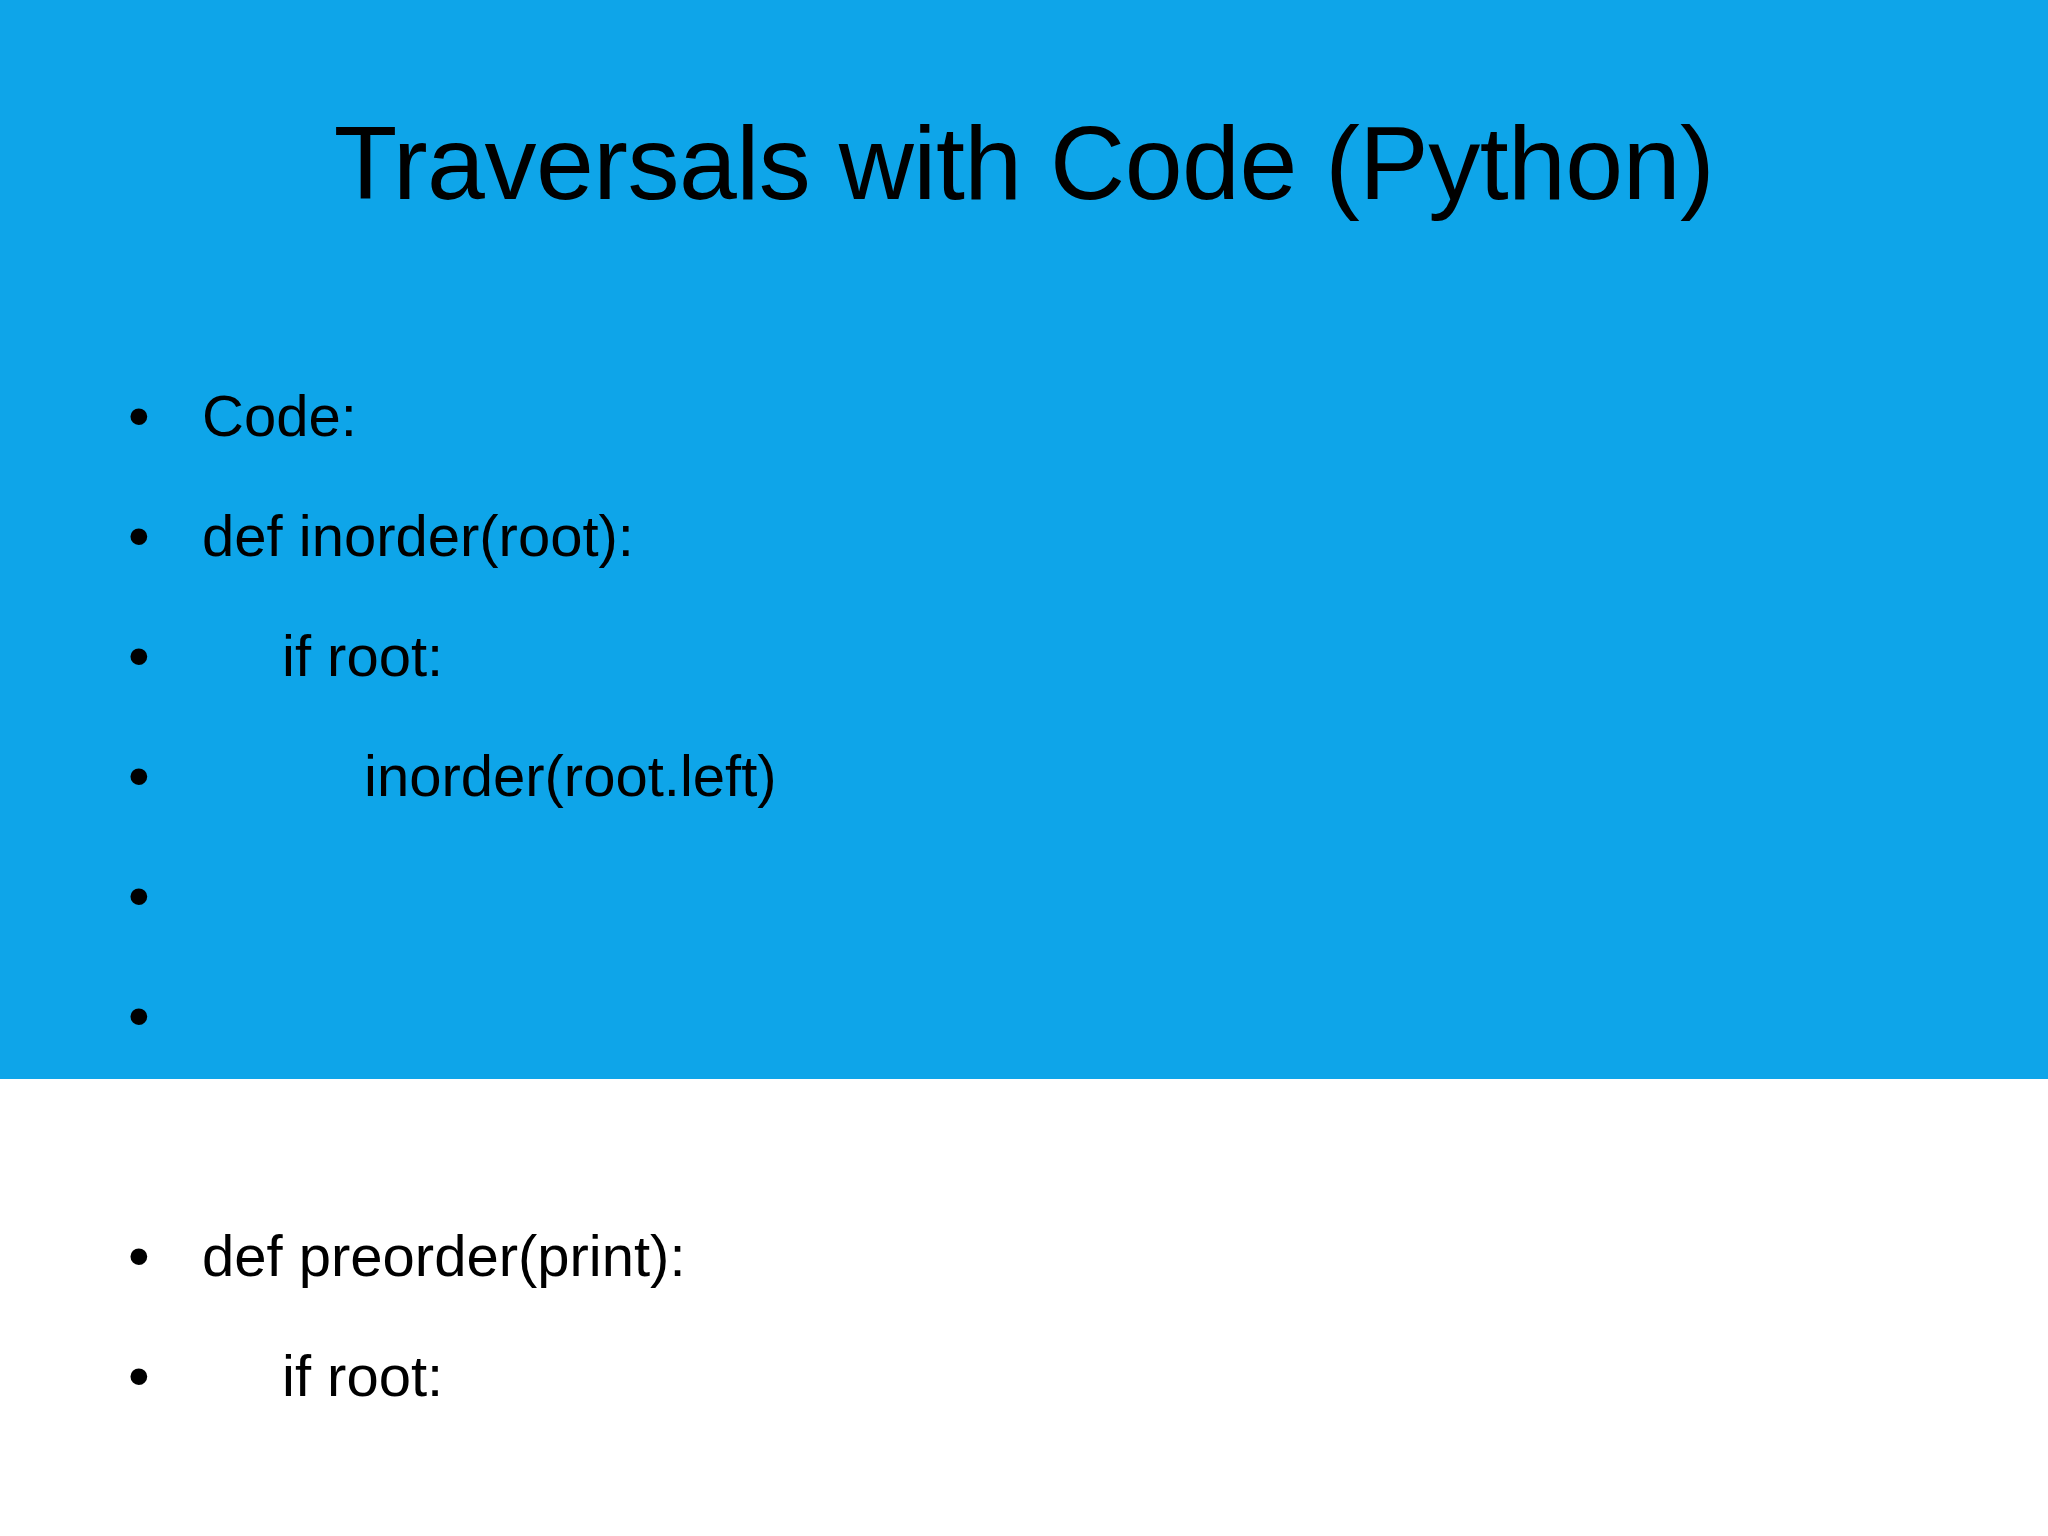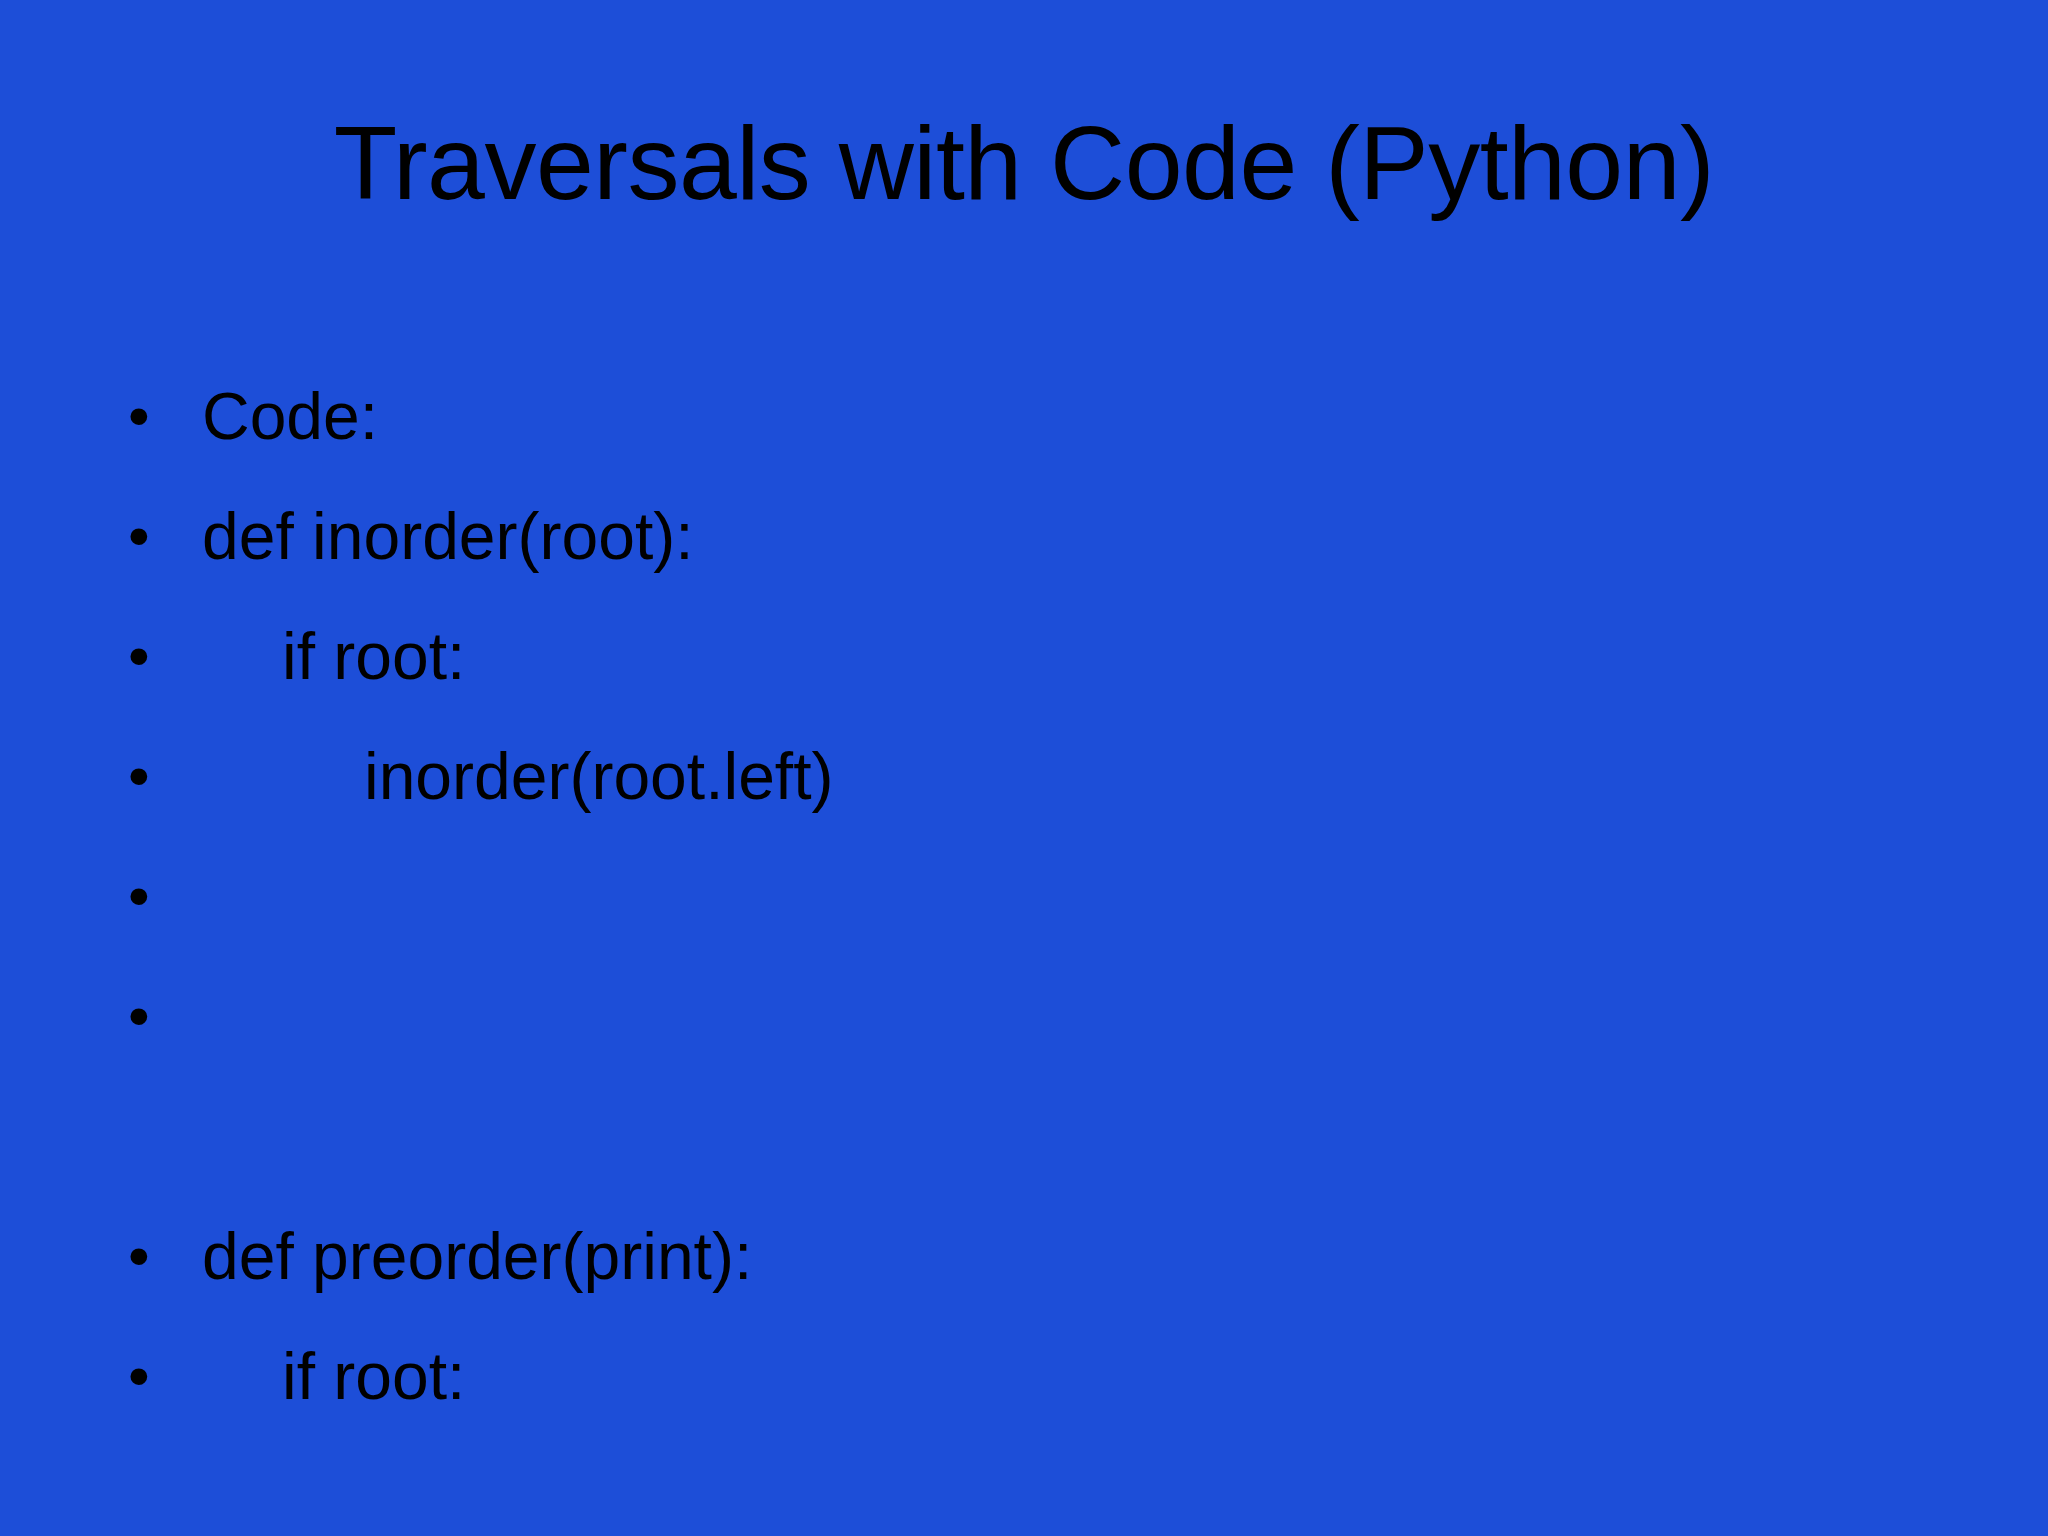--- a/index.html
+++ b/index.html
@@ -12,22 +12,22 @@
     height: 1536px;
     overflow: hidden;
     font-family: "Liberation Sans", sans-serif;
     color: #000000;
     -webkit-font-smoothing: antialiased;
   }
 
   #slide {
     position: relative;
     width: 2048px;
-    height: 1536px;
-    background: #1d4ed8;
+    height: 1079px;
+    background: #0ea5e9;
     box-sizing: border-box;
   }
 
   
   #slide-title {
     position: absolute;
     left: 0;
     top: 104px;
     width: 2048px;
     text-align: center;
@@ -64,21 +64,21 @@
     width: 74px;
     font-size: 62px;
     line-height: 96px;
     text-align: left;
     color: #000000;
     user-select: none;
   }
 
   .bullet-text {
     flex: 0 0 auto;
-    font-size: 66px;
+    font-size: 58px;
     line-height: 96px;
     white-space: pre;
     color: #000000;
   }
 
   
   .indent-0 .bullet-text { padding-left: 0px; }
   .indent-1 .bullet-text { padding-left: 80px; }
   .indent-2 .bullet-text { padding-left: 162px; }
 

